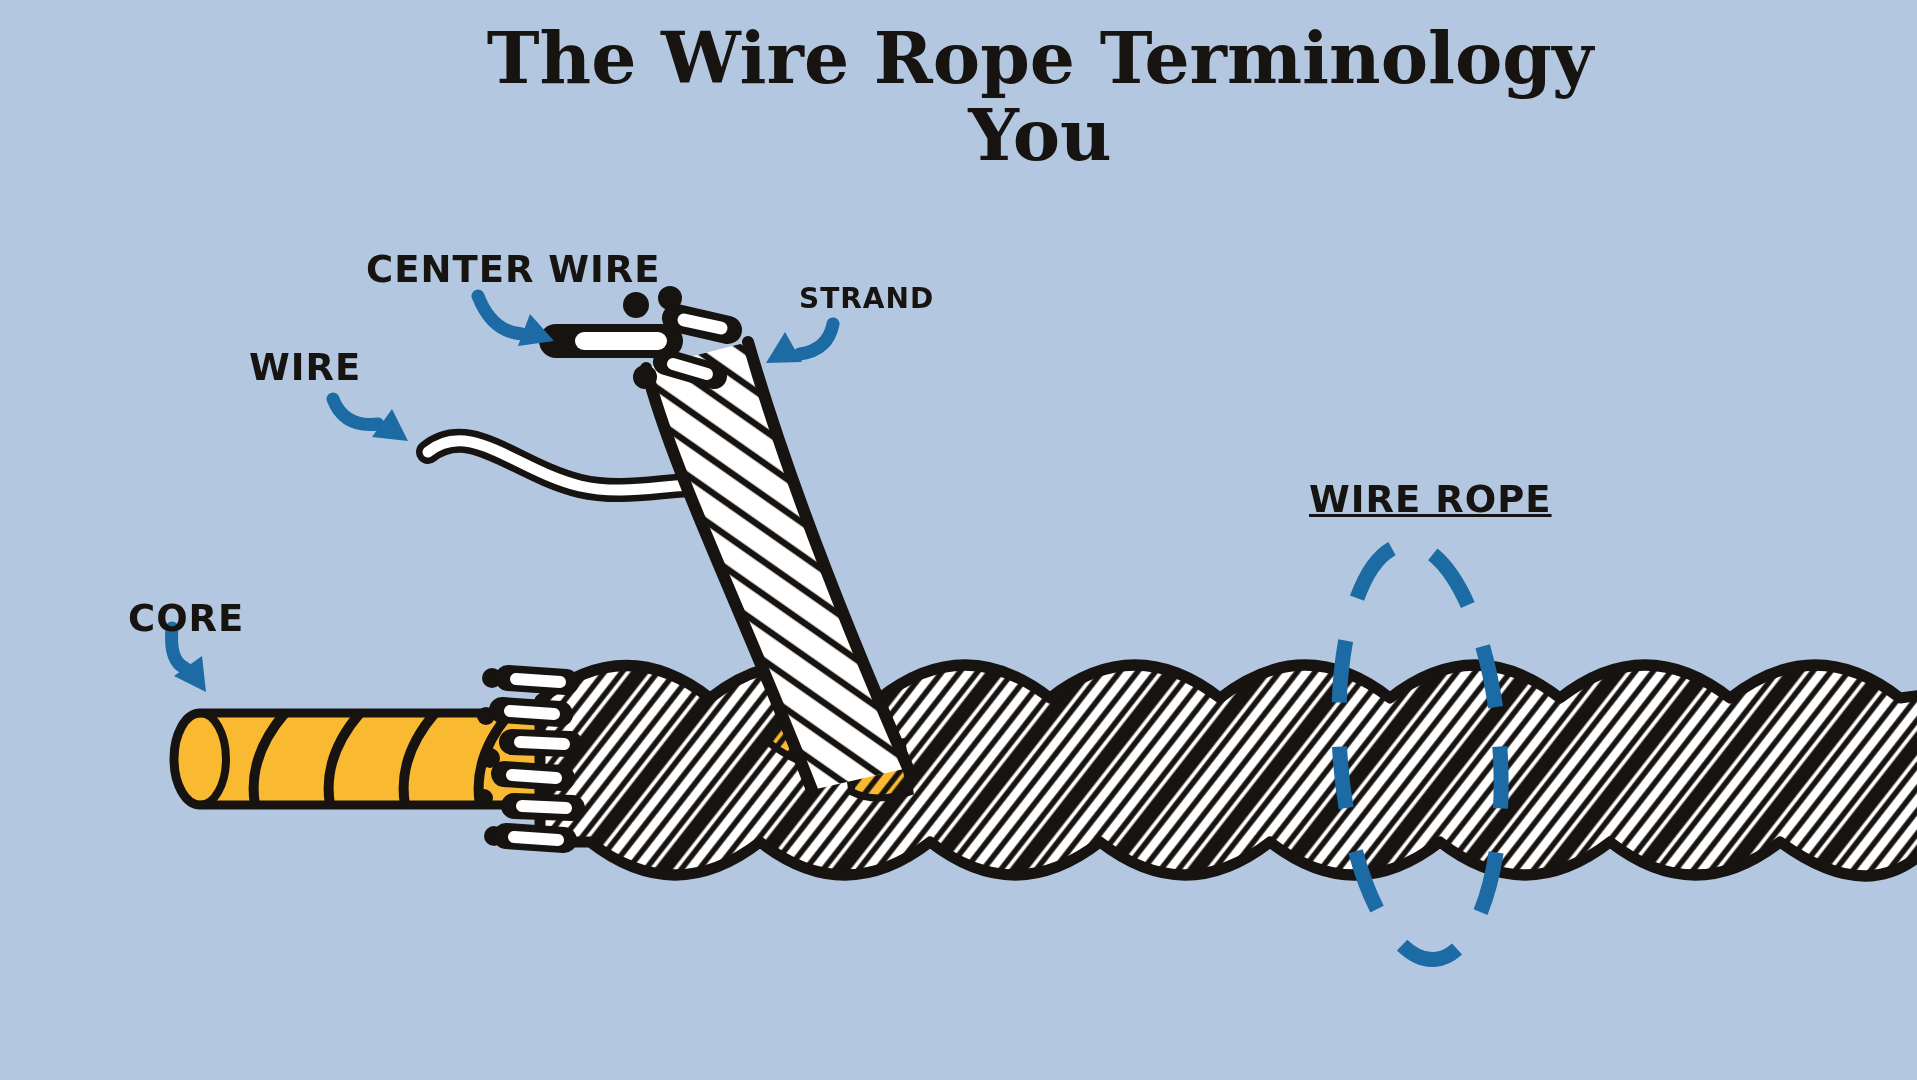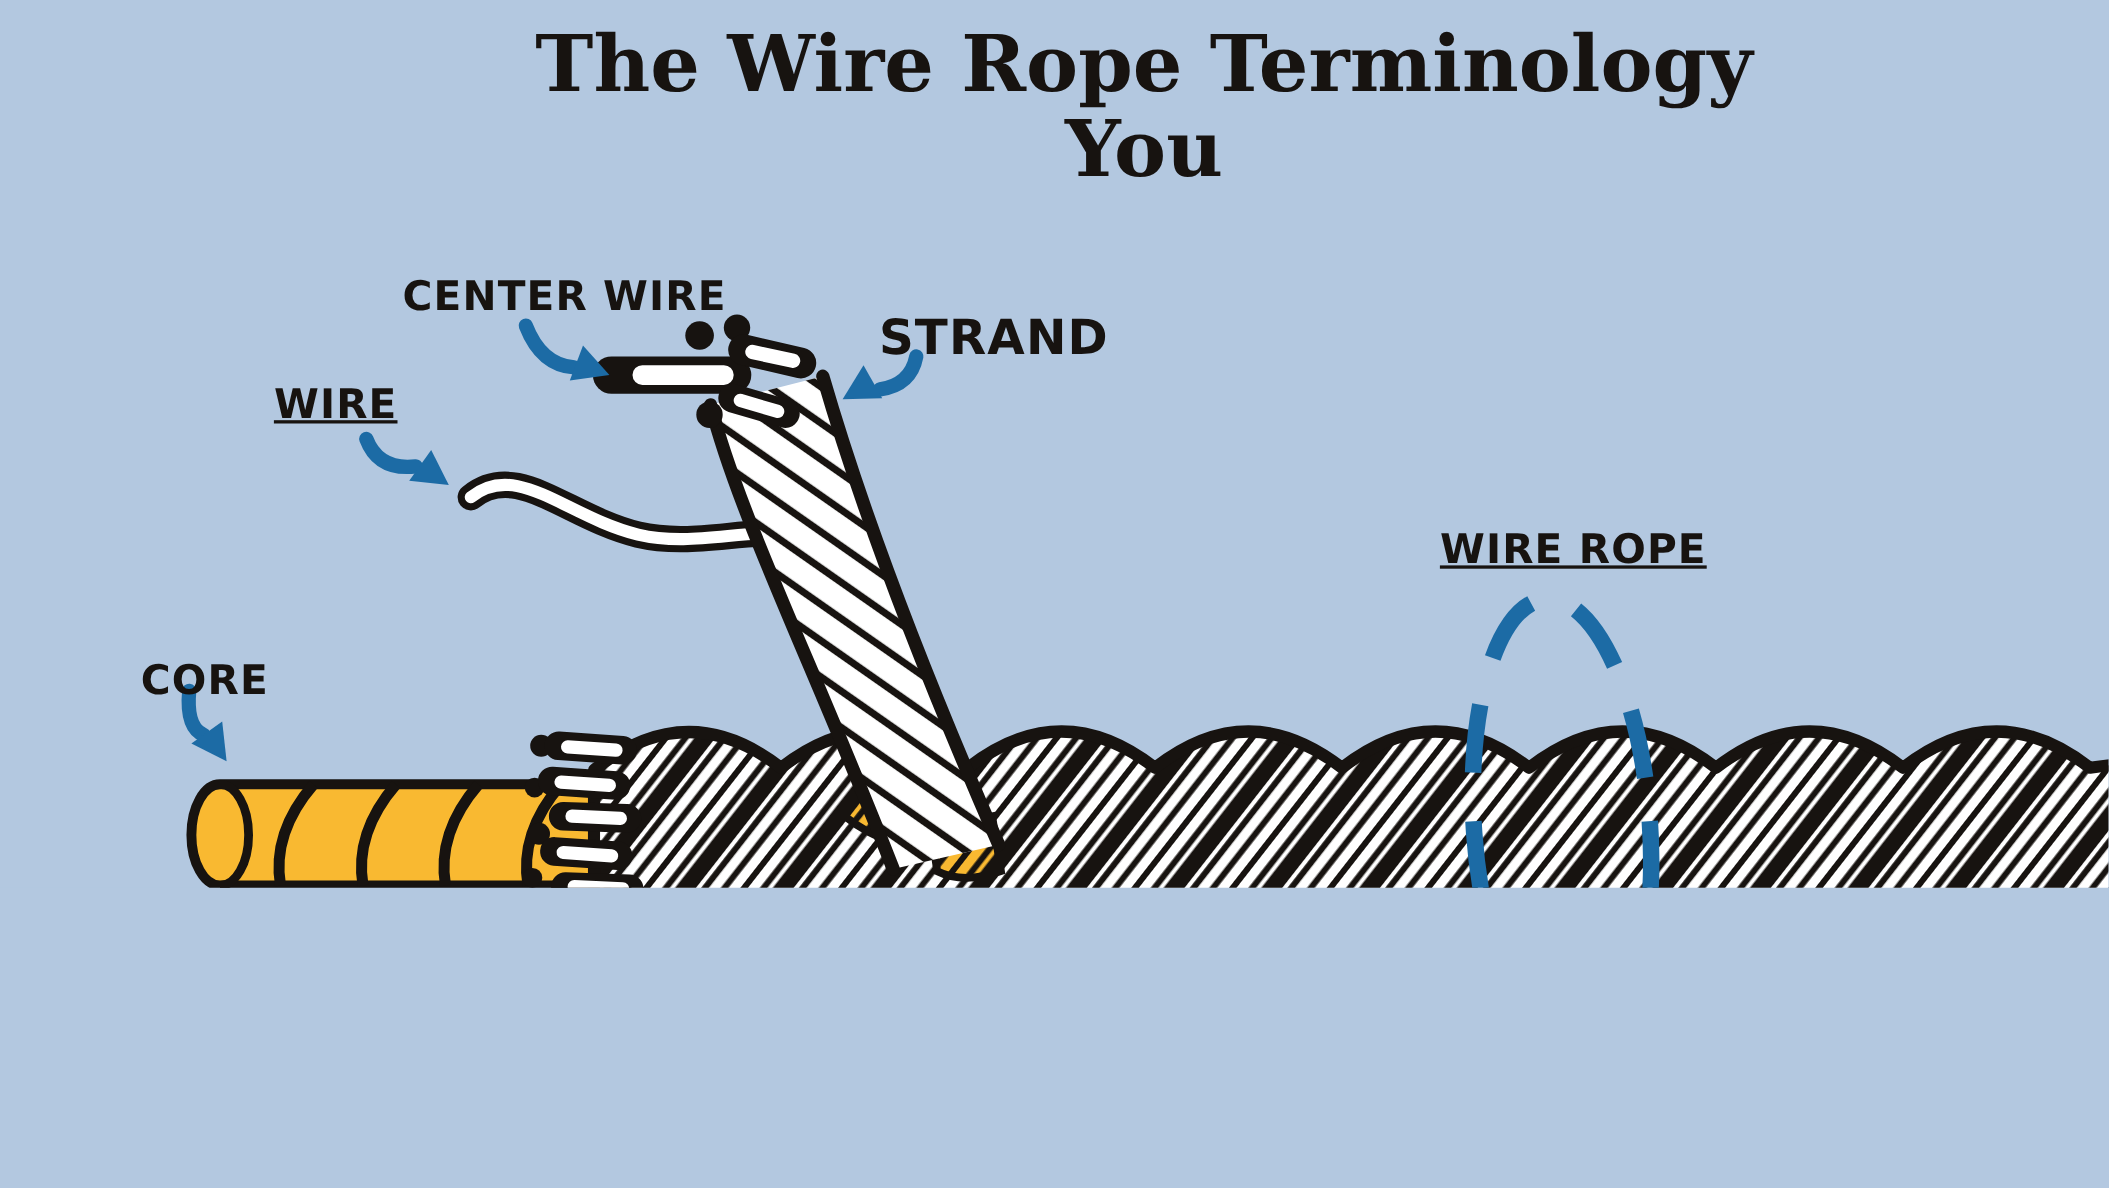--- a/index.html
+++ b/index.html
@@ -5,36 +5,36 @@
   :root{
     --bg:#b3c8e0;
     --ink:#171310;
     --accent:#1c6ba5;
     --core-yellow:#f9b931;
     --white:#ffffff;
   }
   *{margin:0;padding:0;box-sizing:border-box;}
   html,body{width:1917px;height:1080px;overflow:hidden;}
   body{background:var(--bg);}
-  .stage{position:relative;width:1917px;height:807px;background:var(--bg);overflow:hidden;}
+  .stage{position:relative;width:1917px;height:1080px;background:var(--bg);overflow:hidden;}
   .stage svg{position:absolute;left:0;top:0;}
   .title{
     position:absolute;left:450px;top:20px;width:1180px;
     text-align:center;color:var(--ink);
     font-family:"DejaVu Serif","Liberation Serif",serif;
     font-weight:bold;font-size:71px;line-height:1.08;
   }
   .lbl{
     position:absolute;color:var(--ink);
     font-family:"DejaVu Sans","Liberation Sans",sans-serif;
     font-weight:bold;letter-spacing:1px;white-space:nowrap;
   }
   #lbl-center-wire{left:366px;top:248px;font-size:37px;}
-  #lbl-wire{left:249px;top:346px;font-size:37px;text-decoration:underline;}
-  #lbl-strand{left:799px;top:282px;font-size:44px;text-align:right;}
+  #lbl-wire{left:249px;top:346px;font-size:37px;}
+  #lbl-strand{left:799px;top:282px;font-size:28px;text-align:right;}
   #lbl-core{left:128px;top:575px;font-size:37px;margin-top:22px;}
   #lbl-wire-rope{left:1309px;top:478px;font-size:37px;text-decoration:underline;}
 
   .ink-line{stroke:var(--ink);fill:none;}
   .white-line{stroke:var(--white);fill:none;}
   .accent-stroke{stroke:var(--accent);fill:none;}
   .accent-fill{fill:var(--accent);stroke:none;}
   .yellow-shape{fill:var(--core-yellow);stroke:var(--ink);}
   .white-shape{fill:var(--white);}
   .pattern-line{stroke:var(--ink);}

